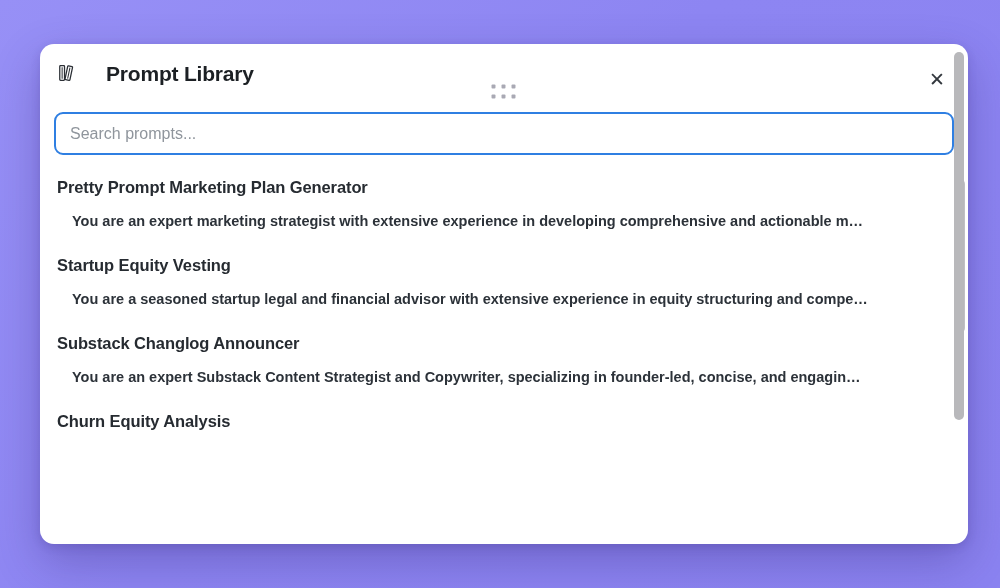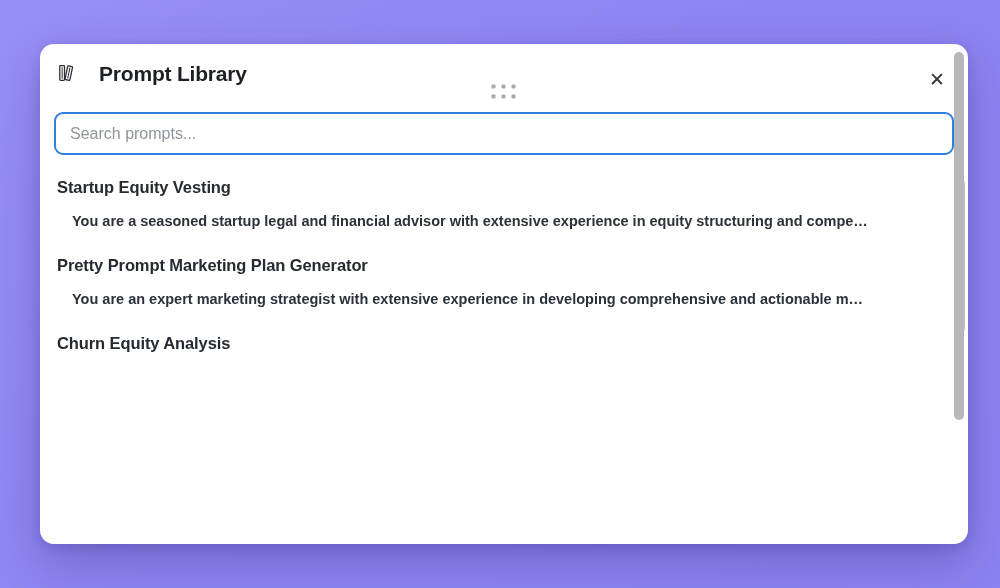--- a/index.html
+++ b/index.html
@@ -61,21 +61,21 @@
     border-radius: 1px;
     background: #a9a9b4;
   }
 
   #title-row {
     position: absolute;
     left: 17px;
     top: 18px;
     display: flex;
     align-items: center;
-    gap: 20px;
+    gap: 27px;
   }
 
   #books-icon {
     width: 22px;
     height: 22px;
     display: block;
     flex: none;
   }
 
   #panel-title {
@@ -230,29 +230,33 @@
     <button id="close-button">✕</button>
   </div>
 
   <div id="search-wrap">
     <input id="search-input" type="text" placeholder="Search prompts..." value="" style="">
   </div>
 
   <div id="prompt-list">
 
     <div class="prompt-item">
+      <div class="prompt-title">Pretty Prompt Marketing Plan Generator</div>
+      <div class="prompt-desc">You are an expert marketing strategist with extensive experience in developing comprehensive and actionable m…</div>
+    </div>
+
+    <div class="prompt-item">
       <div class="prompt-title">Startup Equity Vesting</div>
       <div class="prompt-desc">You are a seasoned startup legal and financial advisor with extensive experience in equity structuring and compe…</div>
     </div>
 
     <div class="prompt-item">
-      <div class="prompt-title">Pretty Prompt Marketing Plan Generator</div>
-      <div class="prompt-desc">You are an expert marketing strategist with extensive experience in developing comprehensive and actionable m…</div>
-    </div>
-
+      <div class="prompt-title">Substack Changlog Announcer</div>
+      <div class="prompt-desc">You are an expert Substack Content Strategist and Copywriter, specializing in founder-led, concise, and engagin…</div>
+    </div>
 
     <div class="prompt-item">
       <div class="prompt-title">Churn Equity Analysis</div>
     </div>
 
     <div id="list-scrollbar">
       <div id="list-scrollbar-thumb"></div>
     </div>
   </div>
 

